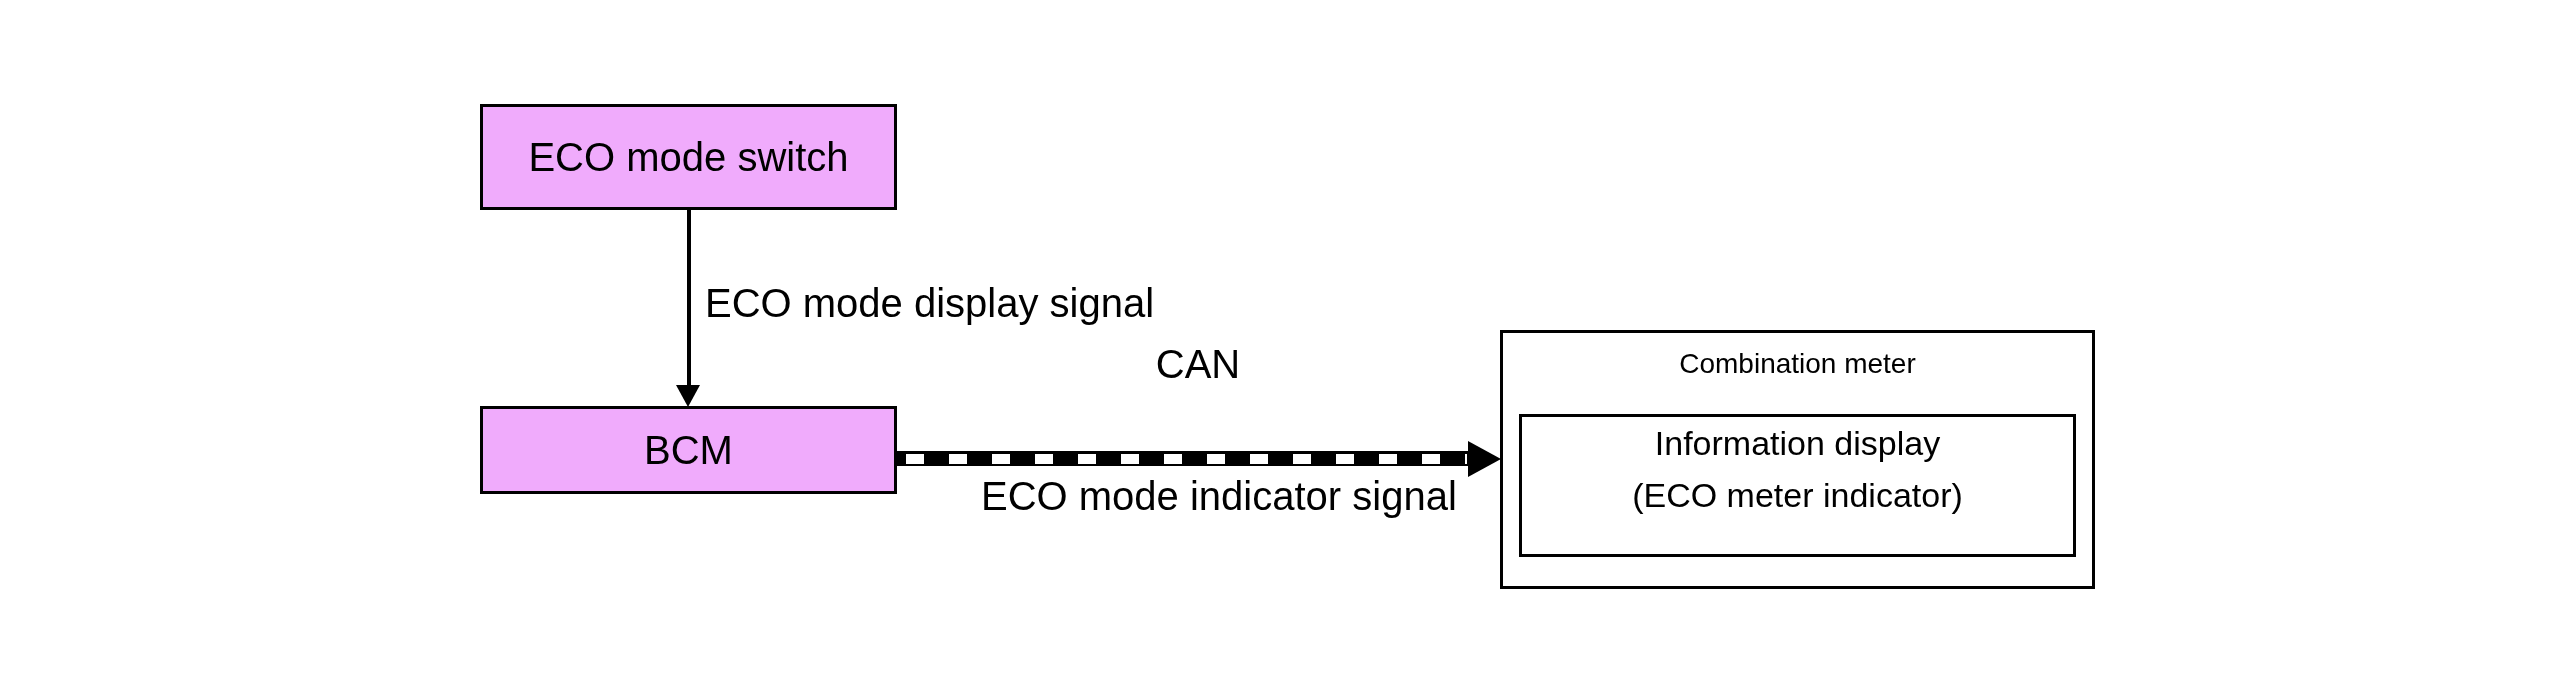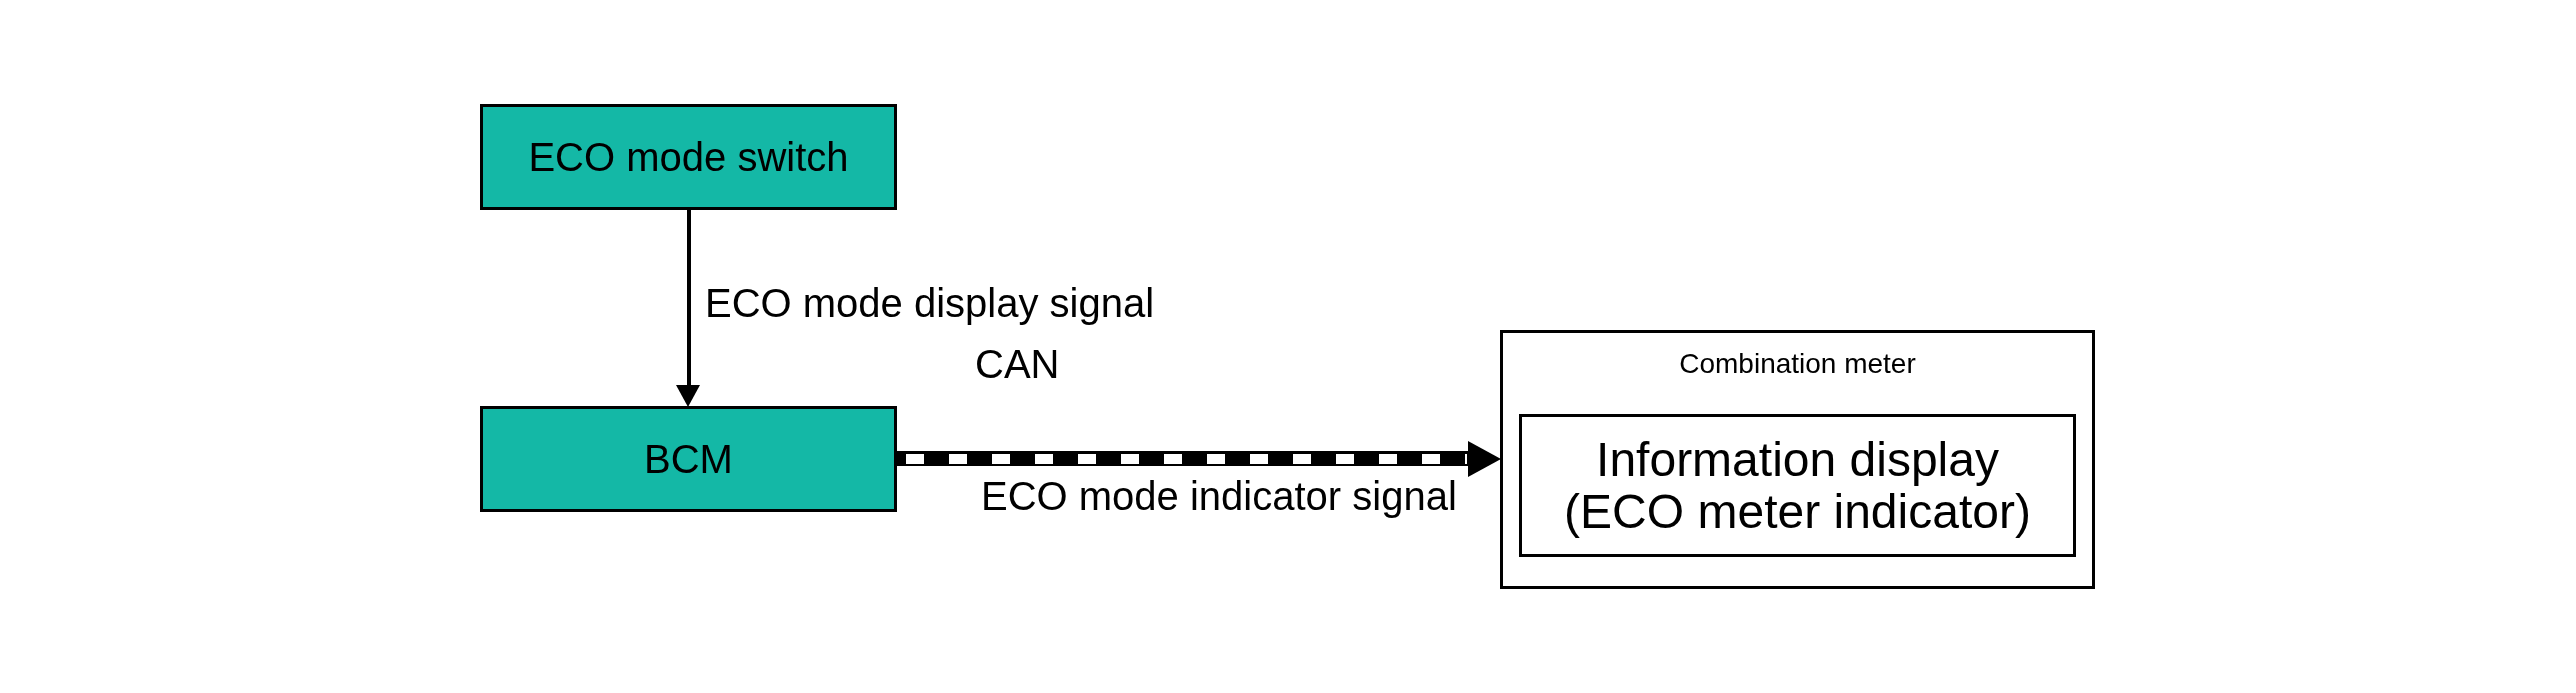--- a/index.html
+++ b/index.html
@@ -13,30 +13,30 @@
     height: 693px;
     background: #ffffff;
     font-family: "Liberation Sans", sans-serif;
     color: #000000;
     overflow: hidden;
   }
   .node-box {
     position: absolute;
     box-sizing: border-box;
     border: 3.8px solid #000000;
-    background: #14b8a6;
+    background: #f0abfc;
     display: flex;
     align-items: center;
     justify-content: center;
     text-align: center;
     font-size: 40px;
     line-height: 50px;
   }
   .box-eco-switch { left: 480px; top: 104px; width: 417px; height: 106px; }
-  .box-bcm       { left: 480px; top: 406px; width: 417px; height: 106px; }
+  .box-bcm       { left: 480px; top: 406px; width: 417px; height: 88px; }
 
   
   .v-line {
     position: absolute;
     left: 687px; top: 210px;
     width: 3.8px; height: 176px;
     background: #000000;
   }
   .v-arrowhead {
     position: absolute;
@@ -74,21 +74,21 @@
     left: 1468px; top: 441px;
     width: 0; height: 0;
     border-top: 18.5px solid transparent;
     border-bottom: 18.5px solid transparent;
     border-left: 33px solid #000000;
   }
   .label-can {
     position: absolute;
     left: 975px; top: 339px;
     width: 446px;
-    text-align: left;
+    text-align: center;
     font-size: 40px;
     line-height: 50px;
   }
   .label-indicator-signal {
     position: absolute;
     left: 981px; top: 471px;
     width: 446px;
     text-align: left;
     font-size: 40px;
     line-height: 50px;
@@ -113,23 +113,22 @@
   .box-inner {
     position: absolute;
     box-sizing: border-box;
     left: 1519px; top: 414px;
     width: 557px; height: 143px;
     border: 3.2px solid #000000;
     background: #ffffff;
     display: flex;
     flex-direction: column;
     align-items: center;
-    justify-content: center;
     text-align: center;
-    font-size: 48px;
+    font-size: 34px;
     line-height: 52px;
   }
 </style>
 </head>
 <body>
 
 <div class="canvas">
 
   <div class="node-box box-eco-switch">
     <span>ECO mode switch</span>

